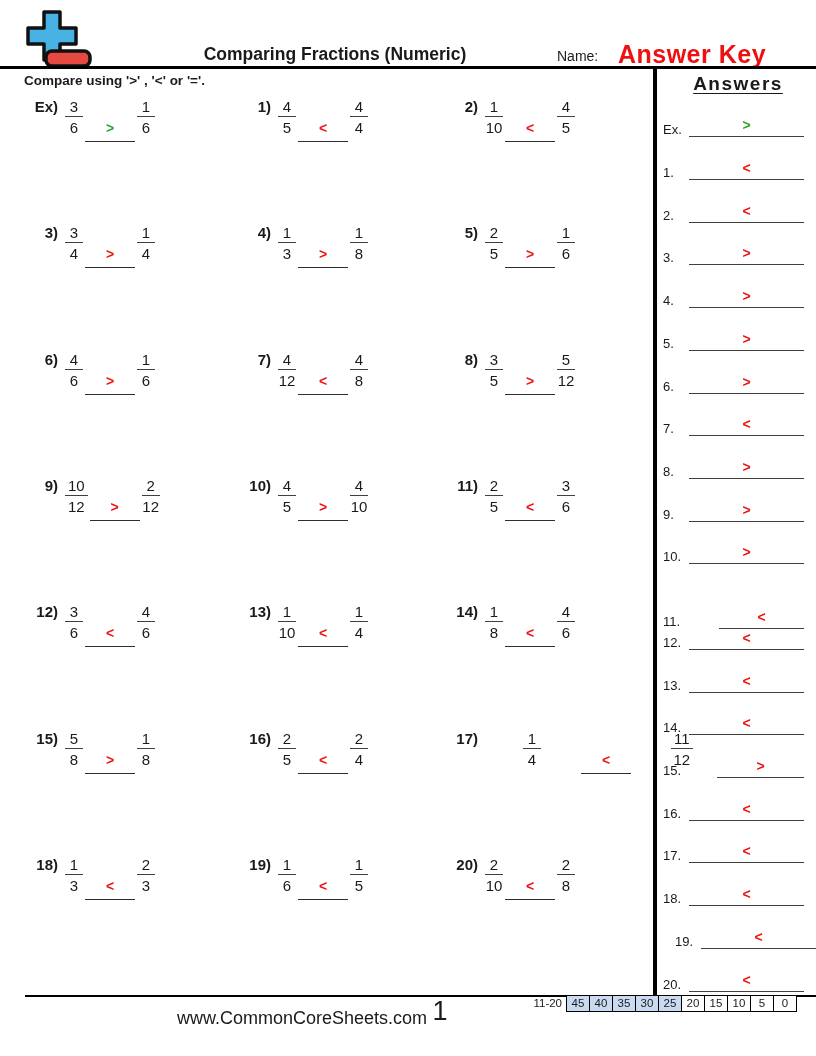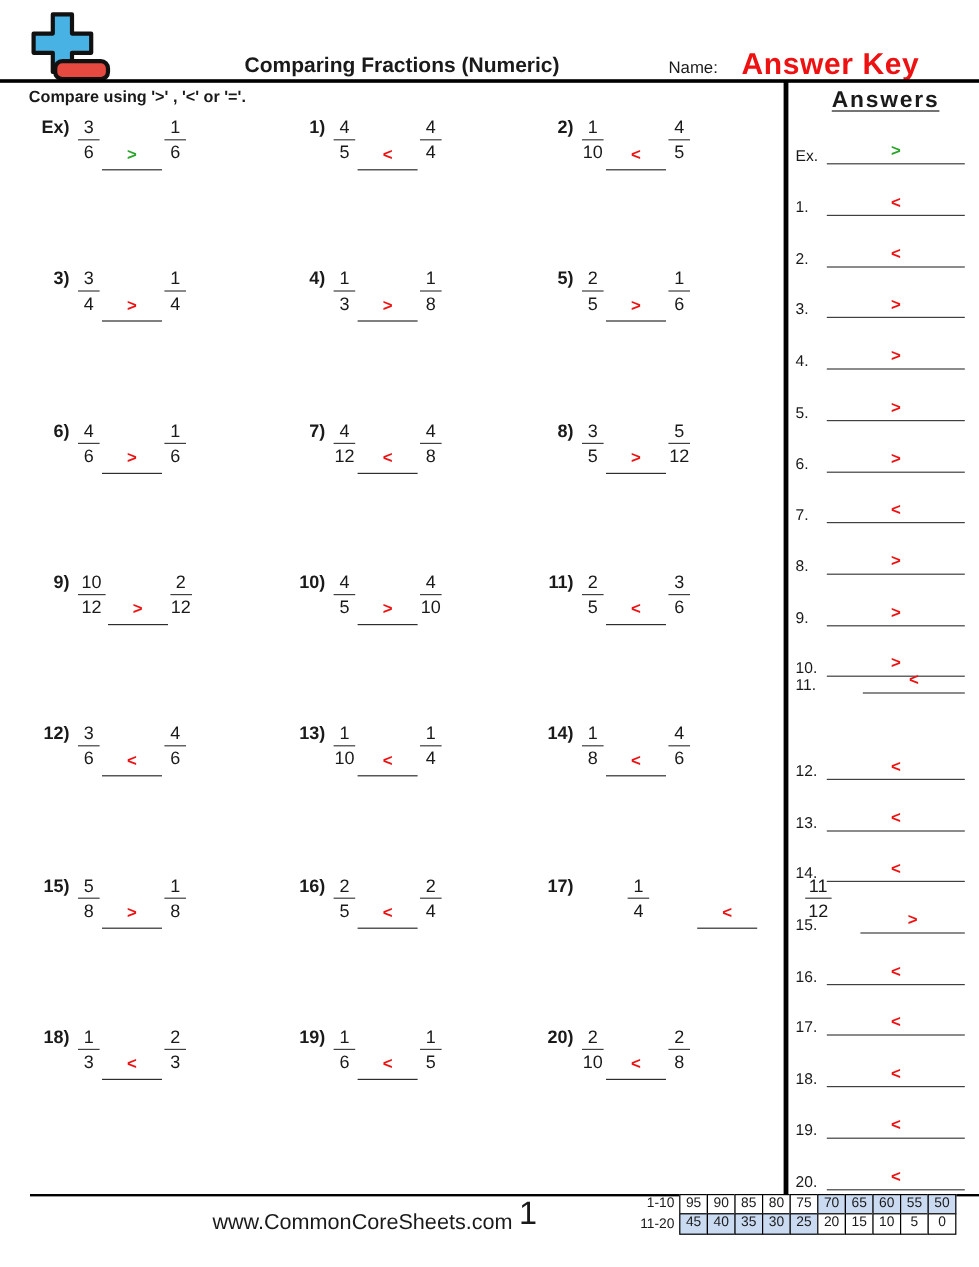--- a/index.html
+++ b/index.html
@@ -132,21 +132,21 @@
         <span class="ansline">
           <span class="op red">&gt;</span>
         </span>
       </div>
       <div class="ansrow" style="top: 538px;">
         <span class="anslabel">10.</span>
         <span class="ansline">
           <span class="op red">&gt;</span>
         </span>
       </div>
-      <div class="ansrow" style="top: 552px; gap: 30px;">
+      <div class="ansrow" style="top: 603px; gap: 30px;">
         <span class="anslabel">11.</span>
         <span class="ansline">
           <span class="op red">&lt;</span>
         </span>
       </div>
       <div class="ansrow" style="top: 624px;">
         <span class="anslabel">12.</span>
         <span class="ansline">
           <span class="op red">&lt;</span>
         </span>
@@ -180,21 +180,21 @@
         <span class="ansline">
           <span class="op red">&lt;</span>
         </span>
       </div>
       <div class="ansrow" style="top: 880px;">
         <span class="anslabel">18.</span>
         <span class="ansline">
           <span class="op red">&lt;</span>
         </span>
       </div>
-      <div class="ansrow" style="top: 923px;">
+      <div class="ansrow" style="top: 923px; margin-left: 12px;">
         <span class="anslabel">19.</span>
         <span class="ansline">
           <span class="op red">&lt;</span>
         </span>
       </div>
       <div class="ansrow" style="top: 966px;">
         <span class="anslabel">20.</span>
         <span class="ansline">
           <span class="op red">&lt;</span>
         </span>
@@ -495,33 +495,20 @@
           <span class="fn">2</span>
           <span class="fd">8</span>
         </span>
       </div>
     </div>
 
   <div class="footer-line"></div>
   <div class="site-url">www.CommonCoreSheets.com</div>
   <div class="page-number">1</div>
   <div class="score" id="score">
-      <div class="srow">
-        <span class="slabel">1-10</span>
-        <span class="scell">95</span>
-        <span class="scell">90</span>
-        <span class="scell">85</span>
-        <span class="scell">80</span>
-        <span class="scell">75</span>
-        <span class="scell shaded">70</span>
-        <span class="scell shaded">65</span>
-        <span class="scell shaded">60</span>
-        <span class="scell shaded">55</span>
-        <span class="scell shaded">50</span>
-      </div>
       <div class="srow">
         <span class="slabel">11-20</span>
         <span class="scell shaded">45</span>
         <span class="scell shaded">40</span>
         <span class="scell shaded">35</span>
         <span class="scell shaded">30</span>
         <span class="scell shaded">25</span>
         <span class="scell">20</span>
         <span class="scell">15</span>
         <span class="scell">10</span>

